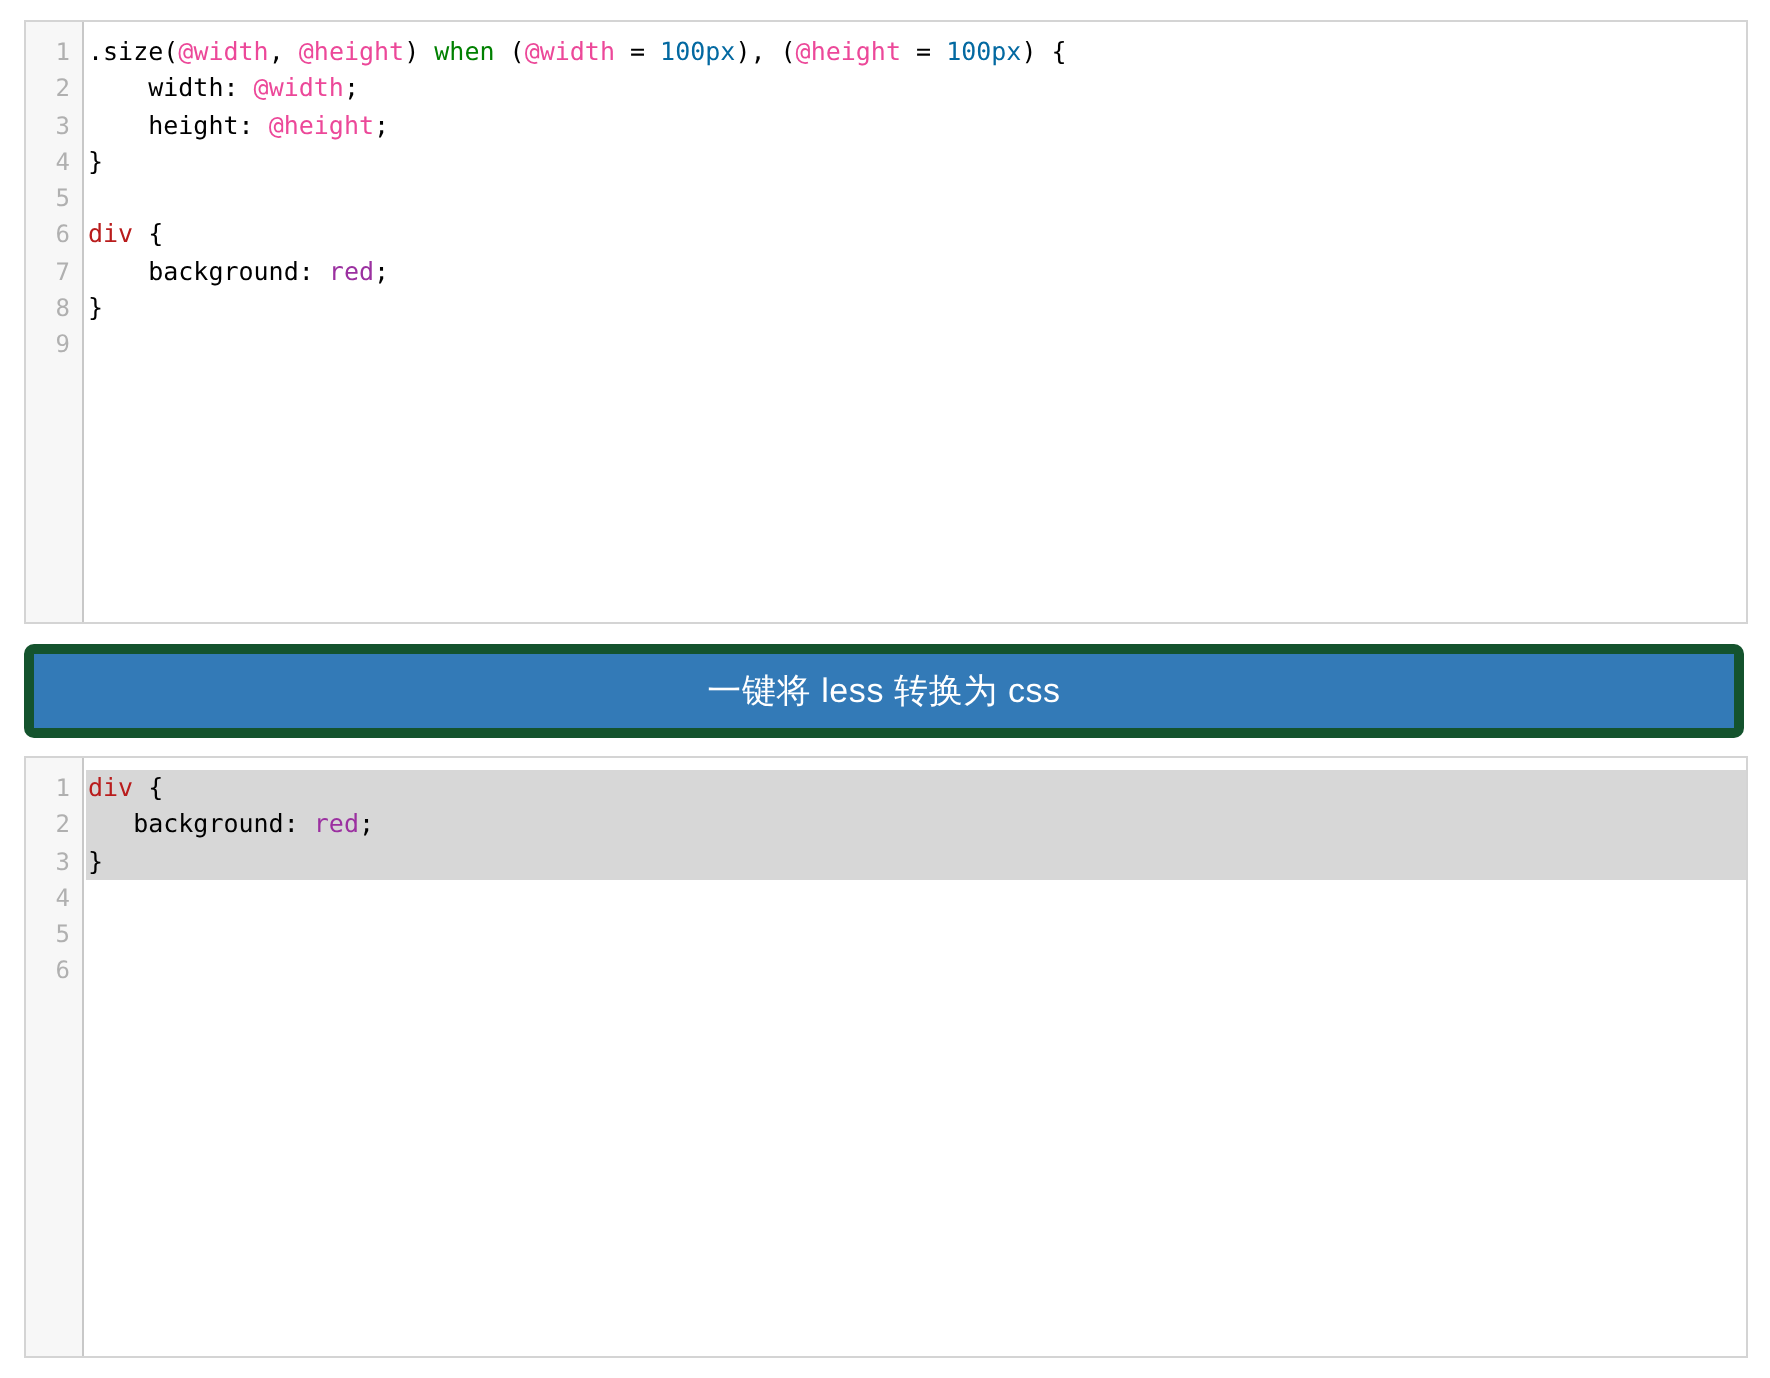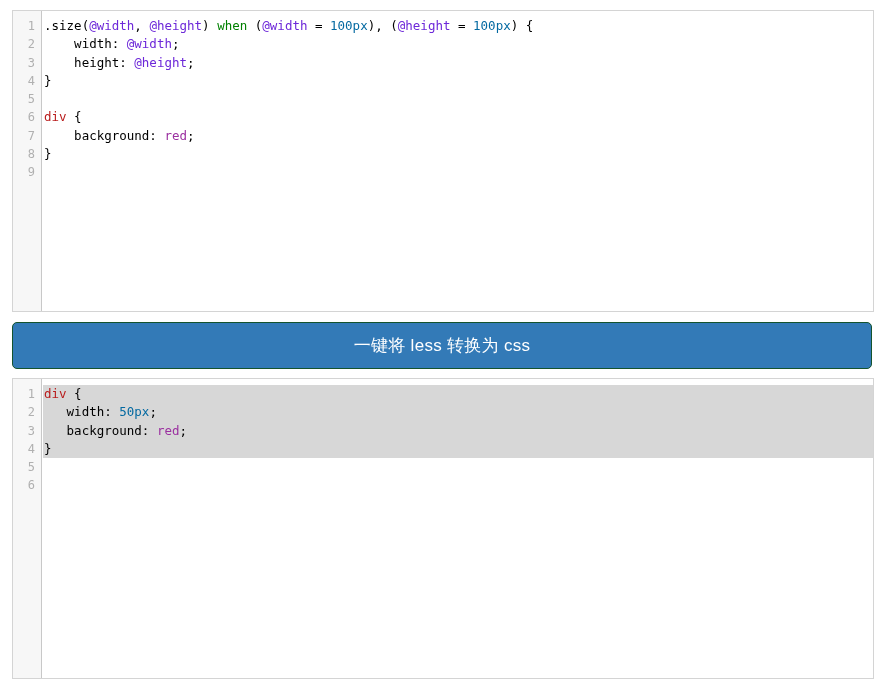--- a/index.html
+++ b/index.html
@@ -94,37 +94,37 @@
     white-space: pre;
     padding-left: 1px;
   }
 
   .code-line.sel {
     background: #d7d7d7;
   }
 
   
   .tok-plain    { color: #000000; }
-  .tok-var      { color: #6d28d9; }
+  .tok-var      { color: #ec4899; }
   .tok-kw       { color: #008000; }
   .tok-num      { color: #0369a1; }
   .tok-sel      { color: #b91c1c; }
   .tok-mixin    { color: #d72020; }
   .tok-val      { color: #9b30a0; }
   .tok-prop     { color: #000000; }
 
   
   #convert-button {
     position: absolute;
     left: 12px;
     top: 322px;
     width: 860px;
     height: 47px;
     background: #337ab7;
-    border: 1px solid #14532d;
+    border: 5px solid #14532d;
     border-radius: 5px;
     box-sizing: border-box;
     color: #ffffff;
     font-family: "Liberation Sans", "DejaVu Sans", sans-serif;
     font-size: 17px;
     display: flex;
     align-items: center;
     justify-content: center;
     cursor: pointer;
     padding: 0;
@@ -173,21 +173,20 @@
             <div>1</div>
             <div>2</div>
             <div>3</div>
             <div>4</div>
             <div>5</div>
             <div>6</div>
           </div>
       </div>
       <div class="code-area">
           <div class="code-line sel"><span class="tok-sel">div</span><span class="tok-plain"> {</span></div>
-          <div class="code-line sel"><span class="tok-prop">   width: </span><span class="tok-num">50px</span><span class="tok-plain">;</span></div>
           <div class="code-line sel"><span class="tok-prop">   background: </span><span class="tok-val">red</span><span class="tok-plain">;</span></div>
           <div class="code-line sel"><span class="tok-plain">}</span></div>
           <div class="code-line"><span class="tok-plain"></span></div>
         </div>
     </div>
   </div>
 
 </div>
 
 </body></html>

